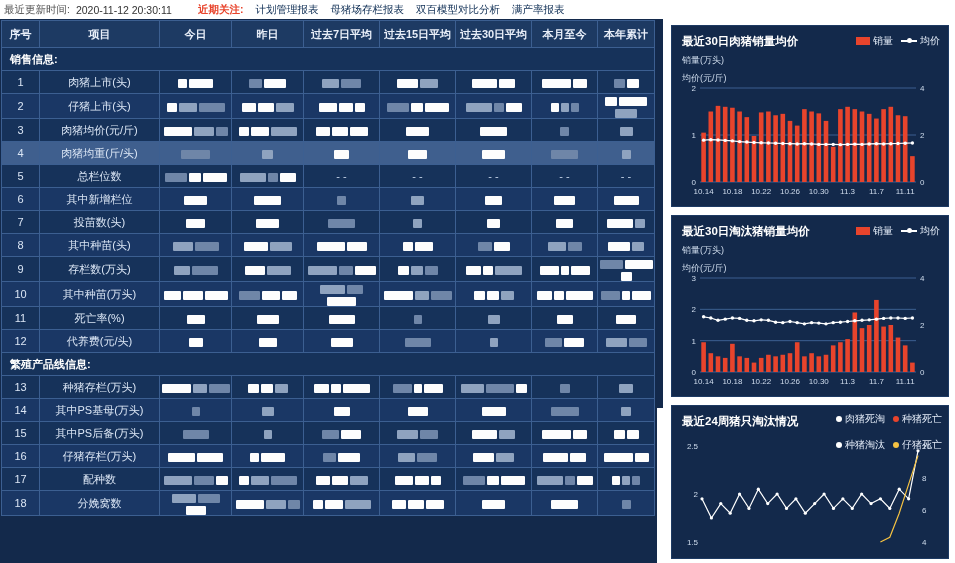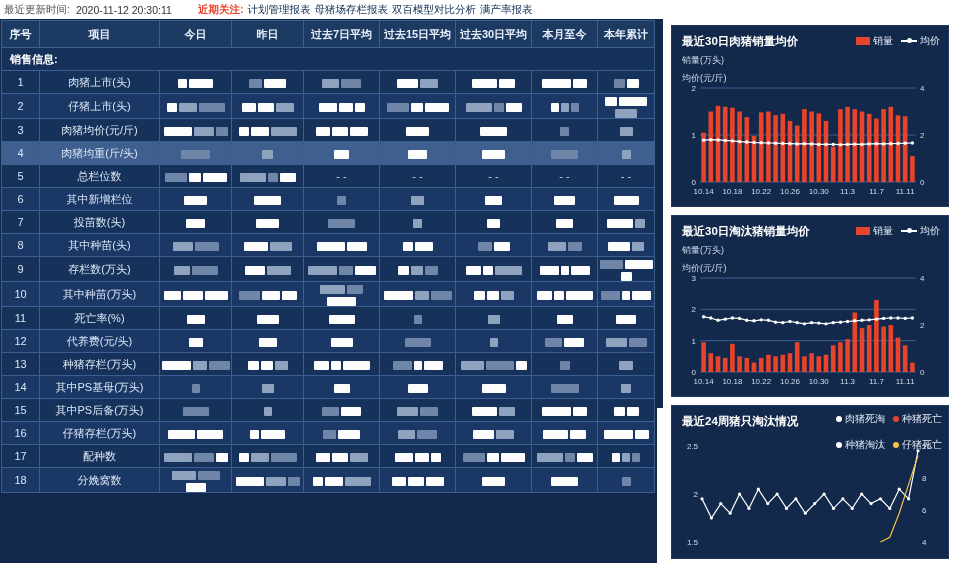--- a/index.html
+++ b/index.html
@@ -3,21 +3,21 @@
 <meta charset="utf-8">
 <style>
   html,body{margin:0;padding:0;background:#ffffff;}
   body{width:955px;height:563px;overflow:hidden;font-family:"Liberation Sans","DejaVu Sans",sans-serif;}
   #root{position:relative;width:955px;height:408px;background:#13294b;}
   
   .topbar{position:absolute;left:0;top:0;width:955px;height:19px;background:#ffffff;display:flex;align-items:center;font-size:10.5px;color:#333;}
   .topbar .upd{margin-left:4px;color:#555;}
   .topbar .time{margin-left:6px;color:#333;}
   .topbar .focus{margin-left:26px;color:#e8442c;font-weight:bold;}
-  .topbar .lnk{margin-left:4px;color:#0b2b52;}
+  .topbar .lnk{margin-left:12px;color:#0b2b52;}
   
   .left{position:absolute;left:0;top:19px;width:657px;height:544px;background:#13294b;overflow:hidden;}
   .right{position:absolute;left:663px;top:19px;width:292px;height:544px;background:#ffffff;}
   
   table.grid{border-collapse:collapse;width:653px;margin:1px 0 0 1px;table-layout:fixed;}
   table.grid th,table.grid td{border:1px solid #3c5f91;font-size:11px;color:#dbe6f5;height:22px;padding:0;text-align:center;overflow:hidden;}
   table.grid th{background:#1d3a63;font-weight:bold;height:26px;color:#e8eef8;}
   tr.sect td{background:#16325a;text-align:left;padding-left:8px;font-weight:bold;color:#ffffff;}
   tr.row td{background:#16325a;}
   tr.row.alt td{background:#1a3765;}
@@ -213,20 +213,23 @@
           <tr class="row alt">
             <td class="idx">12</td>
             <td class="name">代养费(元/头)</td>
             <td class="val"><span class="blk" style="width:14px"></span></td>
             <td class="val"><span class="blk" style="width:18px"></span></td>
             <td class="val"><span class="blk" style="width:22px"></span></td>
             <td class="val"><span class="blk g" style="width:26px"></span></td>
             <td class="val"><span class="blk d" style="width:8px"></span></td>
             <td class="val"><span class="blk g" style="width:17px"></span><span class="blk" style="width:20px"></span></td>
             <td class="val"><span class="blk d" style="width:21px"></span><span class="blk g" style="width:18px"></span></td>
+          </tr>
+          <tr class="sect">
+            <td colspan="9">繁殖产品线信息:</td>
           </tr>
           <tr class="row">
             <td class="idx">13</td>
             <td class="name">种猪存栏(万头)</td>
             <td class="val"><span class="blk" style="width:29px"></span><span class="blk d" style="width:14px"></span><span class="blk g" style="width:21px"></span></td>
             <td class="val"><span class="blk" style="width:11px"></span><span class="blk" style="width:12px"></span><span class="blk d" style="width:13px"></span></td>
             <td class="val"><span class="blk" style="width:15px"></span><span class="blk" style="width:10px"></span><span class="blk" style="width:27px"></span></td>
             <td class="val"><span class="blk g" style="width:19px"></span><span class="blk" style="width:8px"></span><span class="blk" style="width:19px"></span></td>
             <td class="val"><span class="blk d" style="width:23px"></span><span class="blk g" style="width:28px"></span><span class="blk" style="width:11px"></span></td>
             <td class="val"><span class="blk g" style="width:10px"></span></td>

